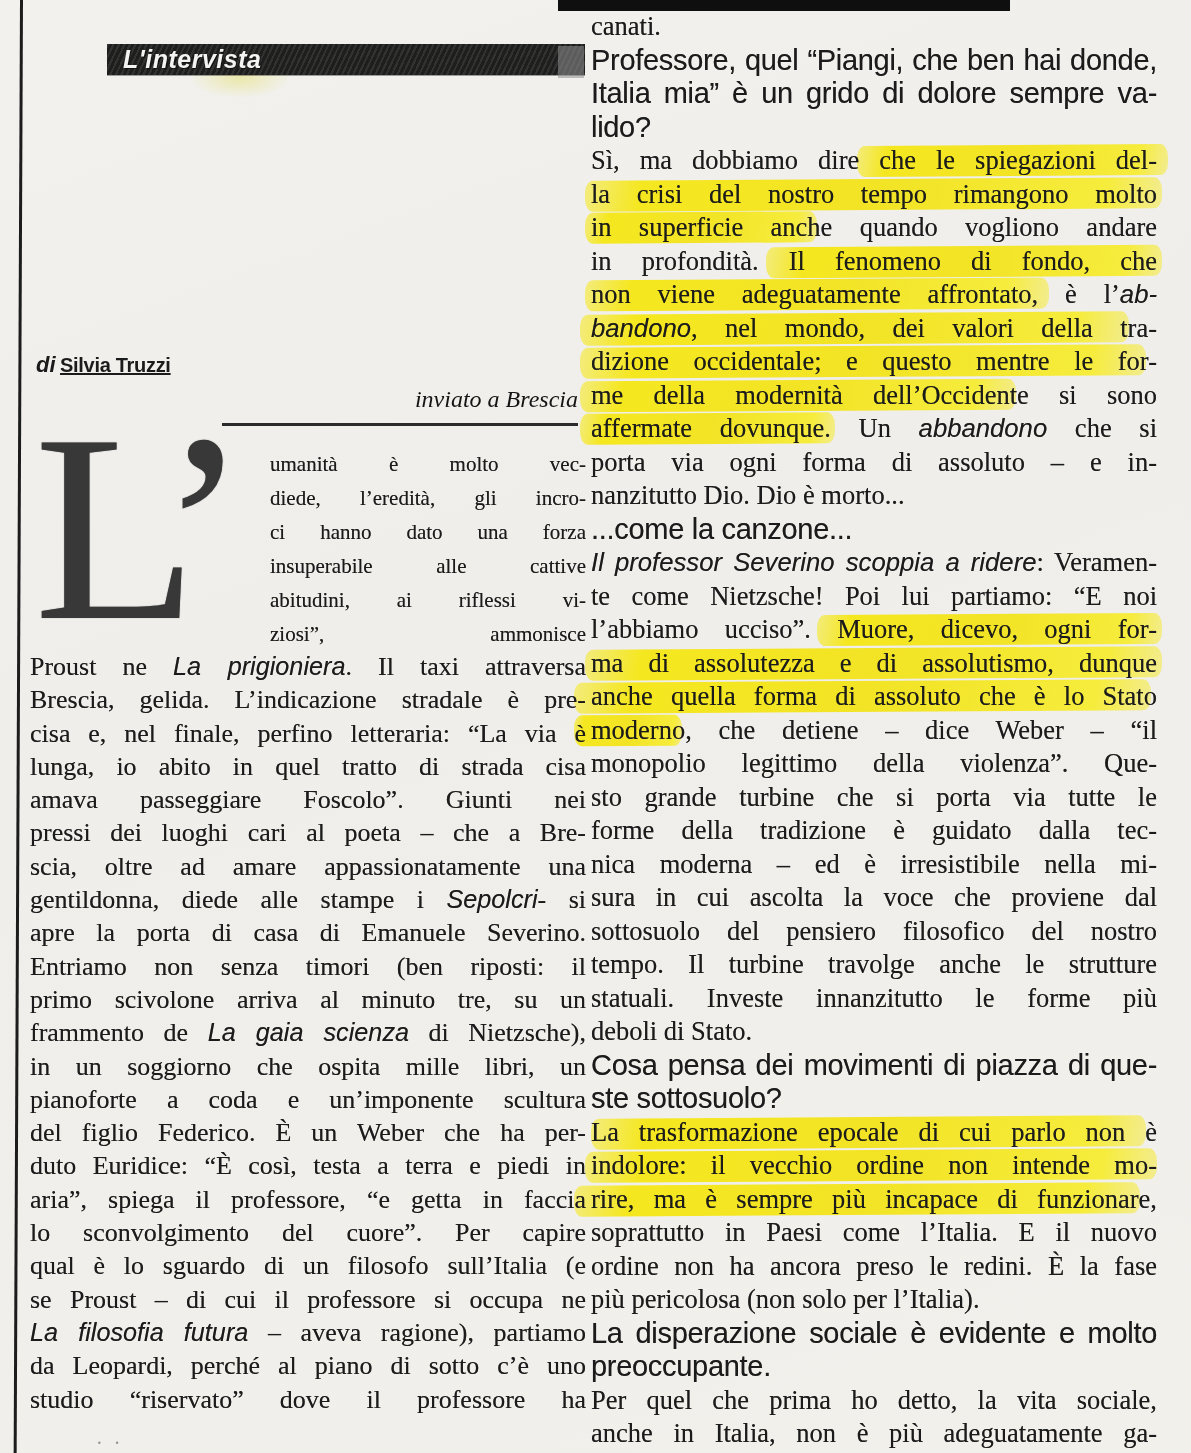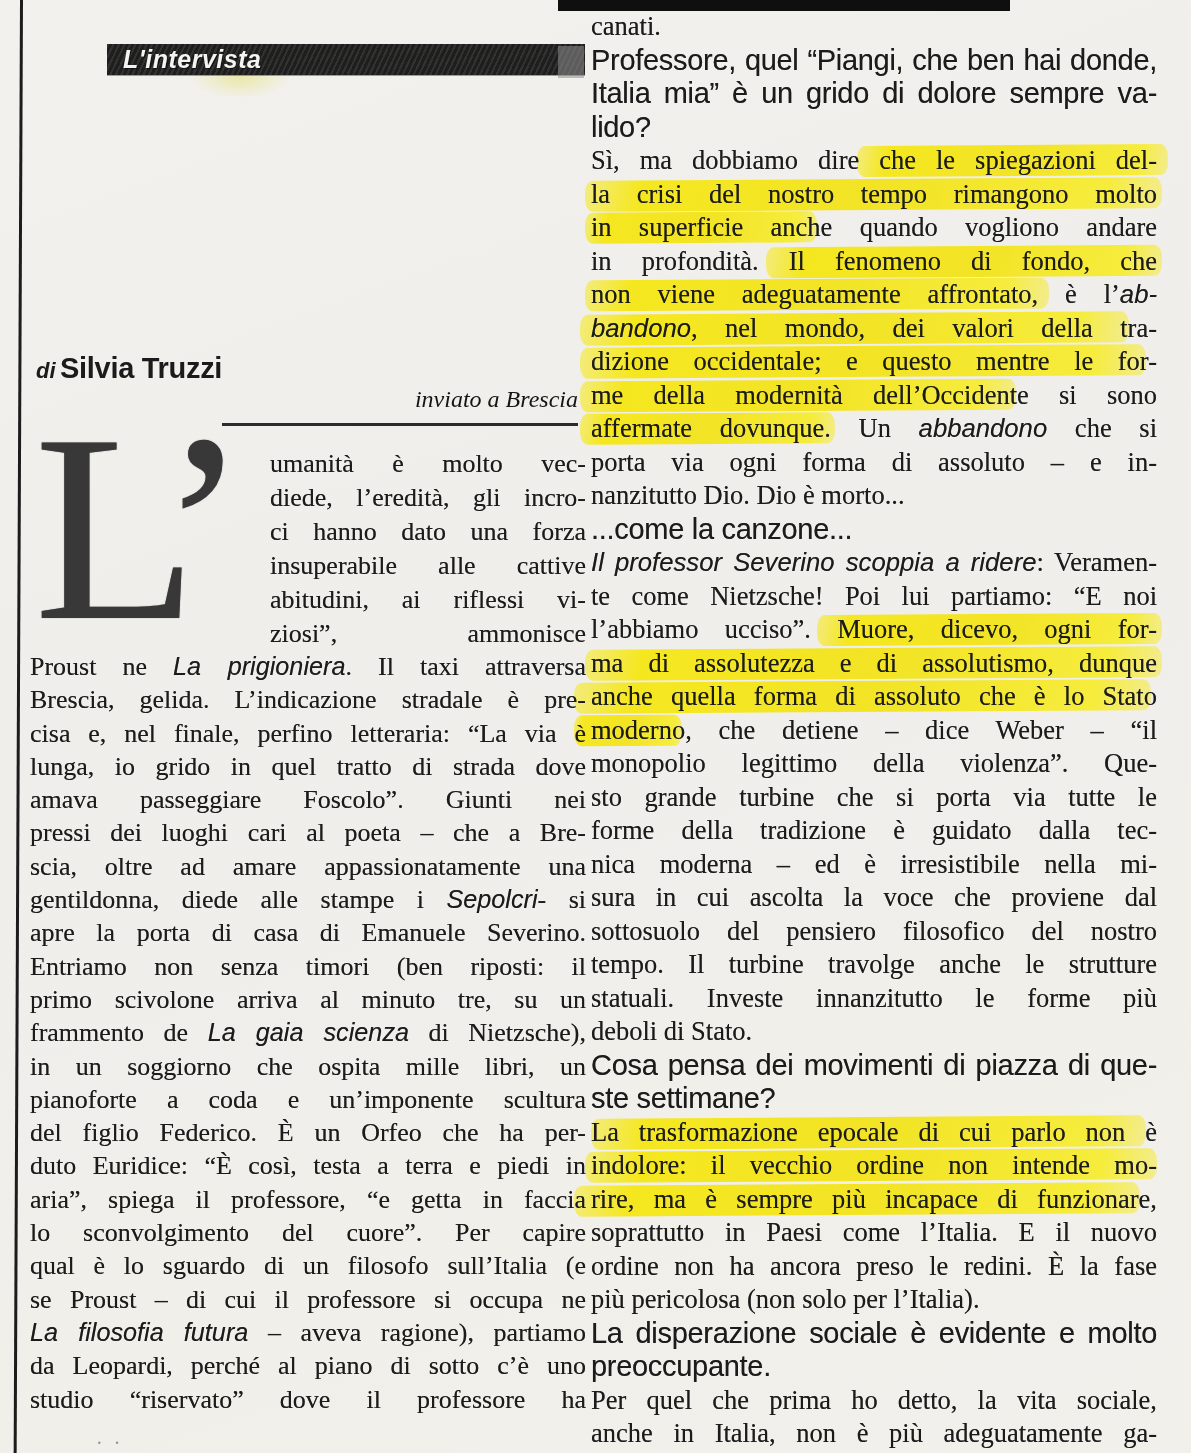--- a/index.html
+++ b/index.html
@@ -20,39 +20,39 @@
   
   .masthead{position:absolute;left:107px;top:44px;width:478px;height:31px;
     background:repeating-linear-gradient(115deg,#323231 0 2px,#1e1e1e 2px 5px);
     box-shadow:0 1px 0 rgba(0,0,0,.35);}
   .masthead span{display:block;padding:1px 0 4px 16px;font-family:"Liberation Sans",sans-serif;
     font-style:italic;font-weight:700;font-size:25px;color:#f4f4f2;letter-spacing:.5px;
     text-shadow:1px 1px 0 rgba(0,0,0,.5);border-radius:8px;}
   
   .byline{position:absolute;left:36px;top:352px;font-family:"Liberation Sans",sans-serif;font-weight:700;}
   .byline .by-prefix{font-style:italic;font-size:22px;}
-  .byline .by-name{font-size:29px;letter-spacing:-0.3px;}
+  .byline .by-name{font-size:20px;letter-spacing:-0.3px;text-decoration:underline;}
   .dateline{position:absolute;left:222px;top:386px;width:356px;text-align:right;
     border-bottom:3px solid #2b2b2b;padding-bottom:10px;
     font-style:italic;font-size:24px;color:#141414;}
   
   .dropcap{position:absolute;left:34px;top:428px;width:240px;height:230px;
     font-family:"Liberation Serif",serif;font-size:268px;line-height:200px;
     color:#383838;letter-spacing:-14px;text-shadow:0 0 1px rgba(40,40,40,.6);}
   
   .line{position:relative;text-align:justify;text-align-last:justify;overflow:visible;
     text-shadow:0 0 .5px rgba(25,25,25,.55);}
   .line.nojust{text-align-last:left;}
   .seg{position:relative;z-index:1;}
   .seg.i{font-family:"Liberation Sans",sans-serif;font-style:italic;font-size:.97em;}
   .line.q,.line.sub{font-family:"Liberation Sans",sans-serif;font-weight:400;font-size:29px;letter-spacing:-0.3px;}
   .hl{position:absolute;top:1px;height:31px;border-radius:8px/12px;transform:rotate(-0.35deg);z-index:0;
     background:linear-gradient(100deg,rgba(246,233,35,.55) 0%,#f5e71f 10%,#f2e426 55%,#f6ec3c 90%,rgba(246,233,35,.45) 100%);}
   
-  .dc-lines{position:absolute;left:270px;top:447px;width:316px;font-size:26px;}
+  .dc-lines{position:absolute;left:270px;top:447px;width:316px;font-size:21px;}
   .dc-lines .line{height:34px;line-height:34px;}
   .lc{position:absolute;left:30px;top:650px;width:556px;font-size:26px;}
   .lc .line{height:33.3px;line-height:33.3px;}
   .rc{position:absolute;left:591px;top:10px;width:566px;font-size:26.5px;}
   .rc .line{height:33.5px;line-height:33.5px;}
 </style>
 </head>
 <body>
 
 <div class="page">
@@ -80,32 +80,32 @@
       <div class="line"><span class="seg">diede, l’eredità, gli incro-</span></div>
       <div class="line"><span class="seg">ci hanno dato una forza</span></div>
       <div class="line"><span class="seg">insuperabile alle cattive</span></div>
       <div class="line"><span class="seg">abitudini, ai riflessi vi-</span></div>
       <div class="line"><span class="seg">ziosi”, ammonisce</span></div>
     </div>
   <div id="left-lines" class="lc">
       <div class="line"><span class="seg">Proust ne </span><span class="seg i">La prigioniera</span><span class="seg">. Il taxi attraversa</span></div>
       <div class="line"><span class="seg">Brescia, gelida. L’indicazione stradale è pre-</span></div>
       <div class="line"><span class="seg">cisa e, nel finale, perfino letteraria: “La via è</span></div>
-      <div class="line"><span class="seg">lunga, io grido in quel tratto di strada dove</span></div>
+      <div class="line"><span class="seg">lunga, io abito in quel tratto di strada cisa</span></div>
       <div class="line"><span class="seg">amava passeggiare Foscolo”. Giunti nei</span></div>
       <div class="line"><span class="seg">pressi dei luoghi cari al poeta – che a Bre-</span></div>
       <div class="line"><span class="seg">scia, oltre ad amare appassionatamente una</span></div>
       <div class="line"><span class="seg">gentildonna, diede alle stampe i </span><span class="seg i">Sepolcri</span><span class="seg">- si</span></div>
       <div class="line"><span class="seg">apre la porta di casa di Emanuele Severino.</span></div>
       <div class="line"><span class="seg">Entriamo non senza timori (ben riposti: il</span></div>
       <div class="line"><span class="seg">primo scivolone arriva al minuto tre, su un</span></div>
       <div class="line"><span class="seg">frammento de </span><span class="seg i">La gaia scienza</span><span class="seg"> di Nietzsche),</span></div>
       <div class="line"><span class="seg">in un soggiorno che ospita mille libri, un</span></div>
       <div class="line"><span class="seg">pianoforte a coda e un’imponente scultura</span></div>
-      <div class="line"><span class="seg">del figlio Federico. È un Orfeo che ha per-</span></div>
+      <div class="line"><span class="seg">del figlio Federico. È un Weber che ha per-</span></div>
       <div class="line"><span class="seg">duto Euridice: “È così, testa a terra e piedi in</span></div>
       <div class="line"><span class="seg">aria”, spiega il professore, “e getta in faccia</span></div>
       <div class="line"><span class="seg">lo sconvolgimento del cuore”. Per capire</span></div>
       <div class="line"><span class="seg">qual è lo sguardo di un filosofo sull’Italia (e</span></div>
       <div class="line"><span class="seg">se Proust – di cui il professore si occupa ne</span></div>
       <div class="line"><span class="seg i">La filosofia futura</span><span class="seg"> – aveva ragione), partiamo</span></div>
       <div class="line"><span class="seg">da Leopardi, perché al piano di sotto c’è uno</span></div>
       <div class="line"><span class="seg">studio “riservato” dove il professore ha</span></div>
     </div>
   <div id="right-lines" class="rc">
@@ -134,21 +134,21 @@
       <div class="line"><span class="seg">monopolio legittimo della violenza”. Que-</span></div>
       <div class="line"><span class="seg">sto grande turbine che si porta via tutte le</span></div>
       <div class="line"><span class="seg">forme della tradizione è guidato dalla tec-</span></div>
       <div class="line"><span class="seg">nica moderna – ed è irresistibile nella mi-</span></div>
       <div class="line"><span class="seg">sura in cui ascolta la voce che proviene dal</span></div>
       <div class="line"><span class="seg">sottosuolo del pensiero filosofico del nostro</span></div>
       <div class="line"><span class="seg">tempo. Il turbine travolge anche le strutture</span></div>
       <div class="line"><span class="seg">statuali. Investe innanzitutto le forme più</span></div>
       <div class="line nojust"><span class="seg">deboli di Stato.</span></div>
       <div class="line q"><span class="seg">Cosa pensa dei movimenti di piazza di que-</span></div>
-      <div class="line q nojust"><span class="seg">ste settimane?</span></div>
+      <div class="line q nojust"><span class="seg">ste sottosuolo?</span></div>
       <div class="line"><span class="hl" style="left: 0%; width: 98%;"></span><span class="seg">La trasformazione epocale di cui parlo non è</span></div>
       <div class="line"><span class="hl" style="left: -1%; width: 101%;"></span><span class="seg">indolore: il vecchio ordine non intende mo-</span></div>
       <div class="line"><span class="hl" style="left: -3%; width: 100%;"></span><span class="seg">rire, ma è sempre più incapace di funzionare,</span></div>
       <div class="line"><span class="seg">soprattutto in Paesi come l’Italia. E il nuovo</span></div>
       <div class="line"><span class="seg">ordine non ha ancora preso le redini. È la fase</span></div>
       <div class="line nojust"><span class="seg">più pericolosa (non solo per l’Italia).</span></div>
       <div class="line q"><span class="seg">La disperazione sociale è evidente e molto</span></div>
       <div class="line q nojust"><span class="seg">preoccupante.</span></div>
       <div class="line"><span class="seg">Per quel che prima ho detto, la vita sociale,</span></div>
       <div class="line"><span class="seg">anche in Italia, non è più adeguatamente ga-</span></div>

